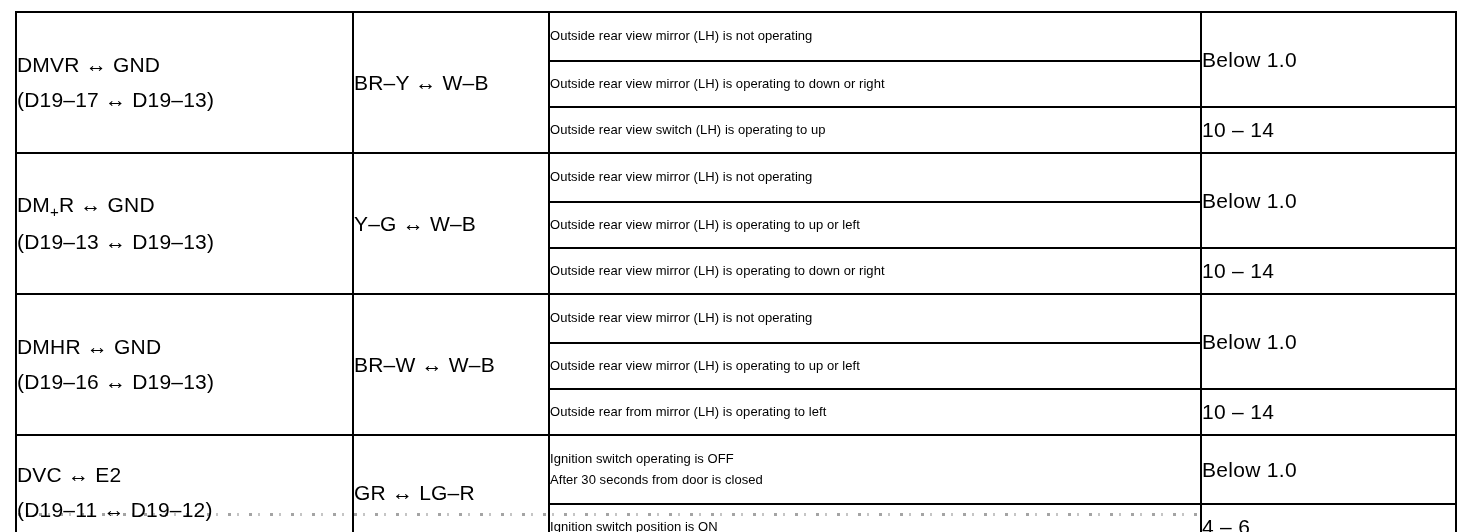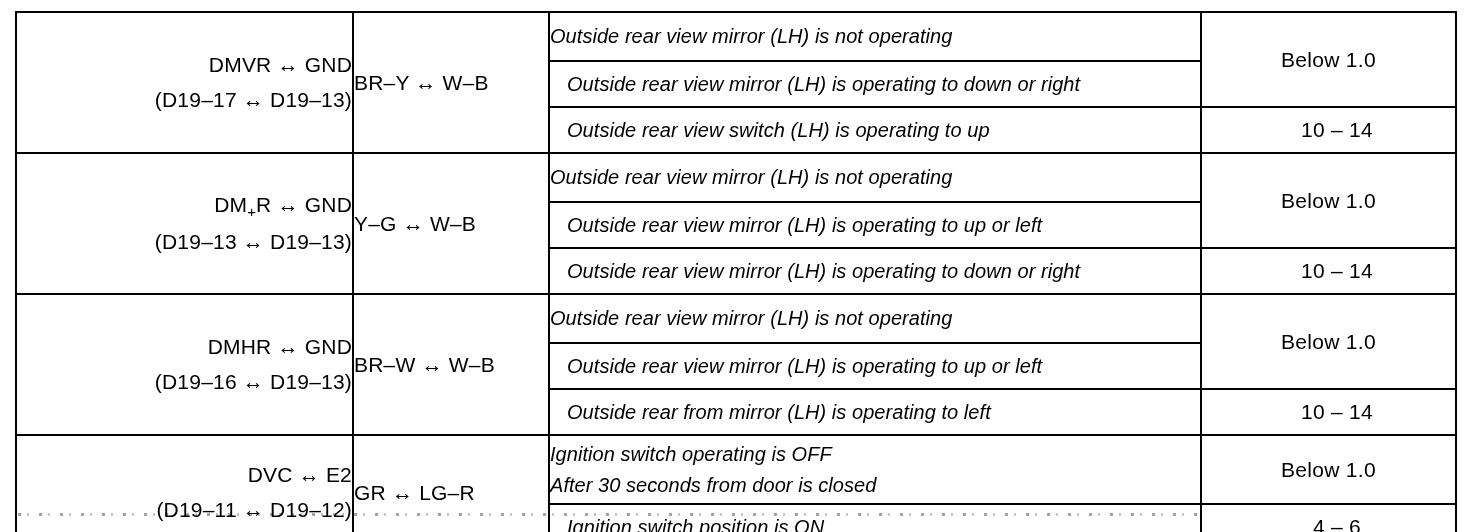--- a/index.html
+++ b/index.html
@@ -53,60 +53,59 @@
   col.c-terminal { width: 337px; }
   col.c-wiring   { width: 196px; }
   col.c-cond     { width: 652px; }
   col.c-volt     { width: 255px; }
 
   td.terminal {
     font-size: 21px;
     line-height: 1.62;
     letter-spacing: 0.2px;
     padding: 0 0 0 16px;
-    text-align: right;
+    text-align: left;
   }
   td.terminal .line1 { display: block; white-space: nowrap; }
   td.terminal .line2 { display: block; white-space: nowrap; }
 
   td.wiring {
     font-size: 21px;
     text-align: left;
     letter-spacing: 0.2px;
     white-space: nowrap;
     border-radius: 6px;
   }
 
   td.condition {
-    font-size: 20px;
+    font-size: 13px;
     text-align: left;
     padding: 0 10px 0 14px;
     letter-spacing: 0.05px;
     line-height: 1.55;
-    font-style: italic;
   }
   td.condition .cline { display: block; white-space: nowrap; }
 
   td.voltage {
     font-size: 21px;
-    text-align: center;
+    text-align: left;
     letter-spacing: 0.3px;
     white-space: nowrap;
   }
 
   
   .sub {
     font-size: 0.72em;
     vertical-align: -0.32em;
     letter-spacing: 0;
   }
 
   
   tr.h-tall   > td { height: 47px; }
-  tr.h-norm   > td { height: 44px; padding-left: 17px; }
+  tr.h-norm   > td { height: 44px; }
   tr.h-two    > td { height: 67px; }
 
   
   .scan-noise {
     position: absolute;
     left: 18px;
     top: 513px;
     width: 1180px;
     height: 3px;
     background: repeating-linear-gradient(

